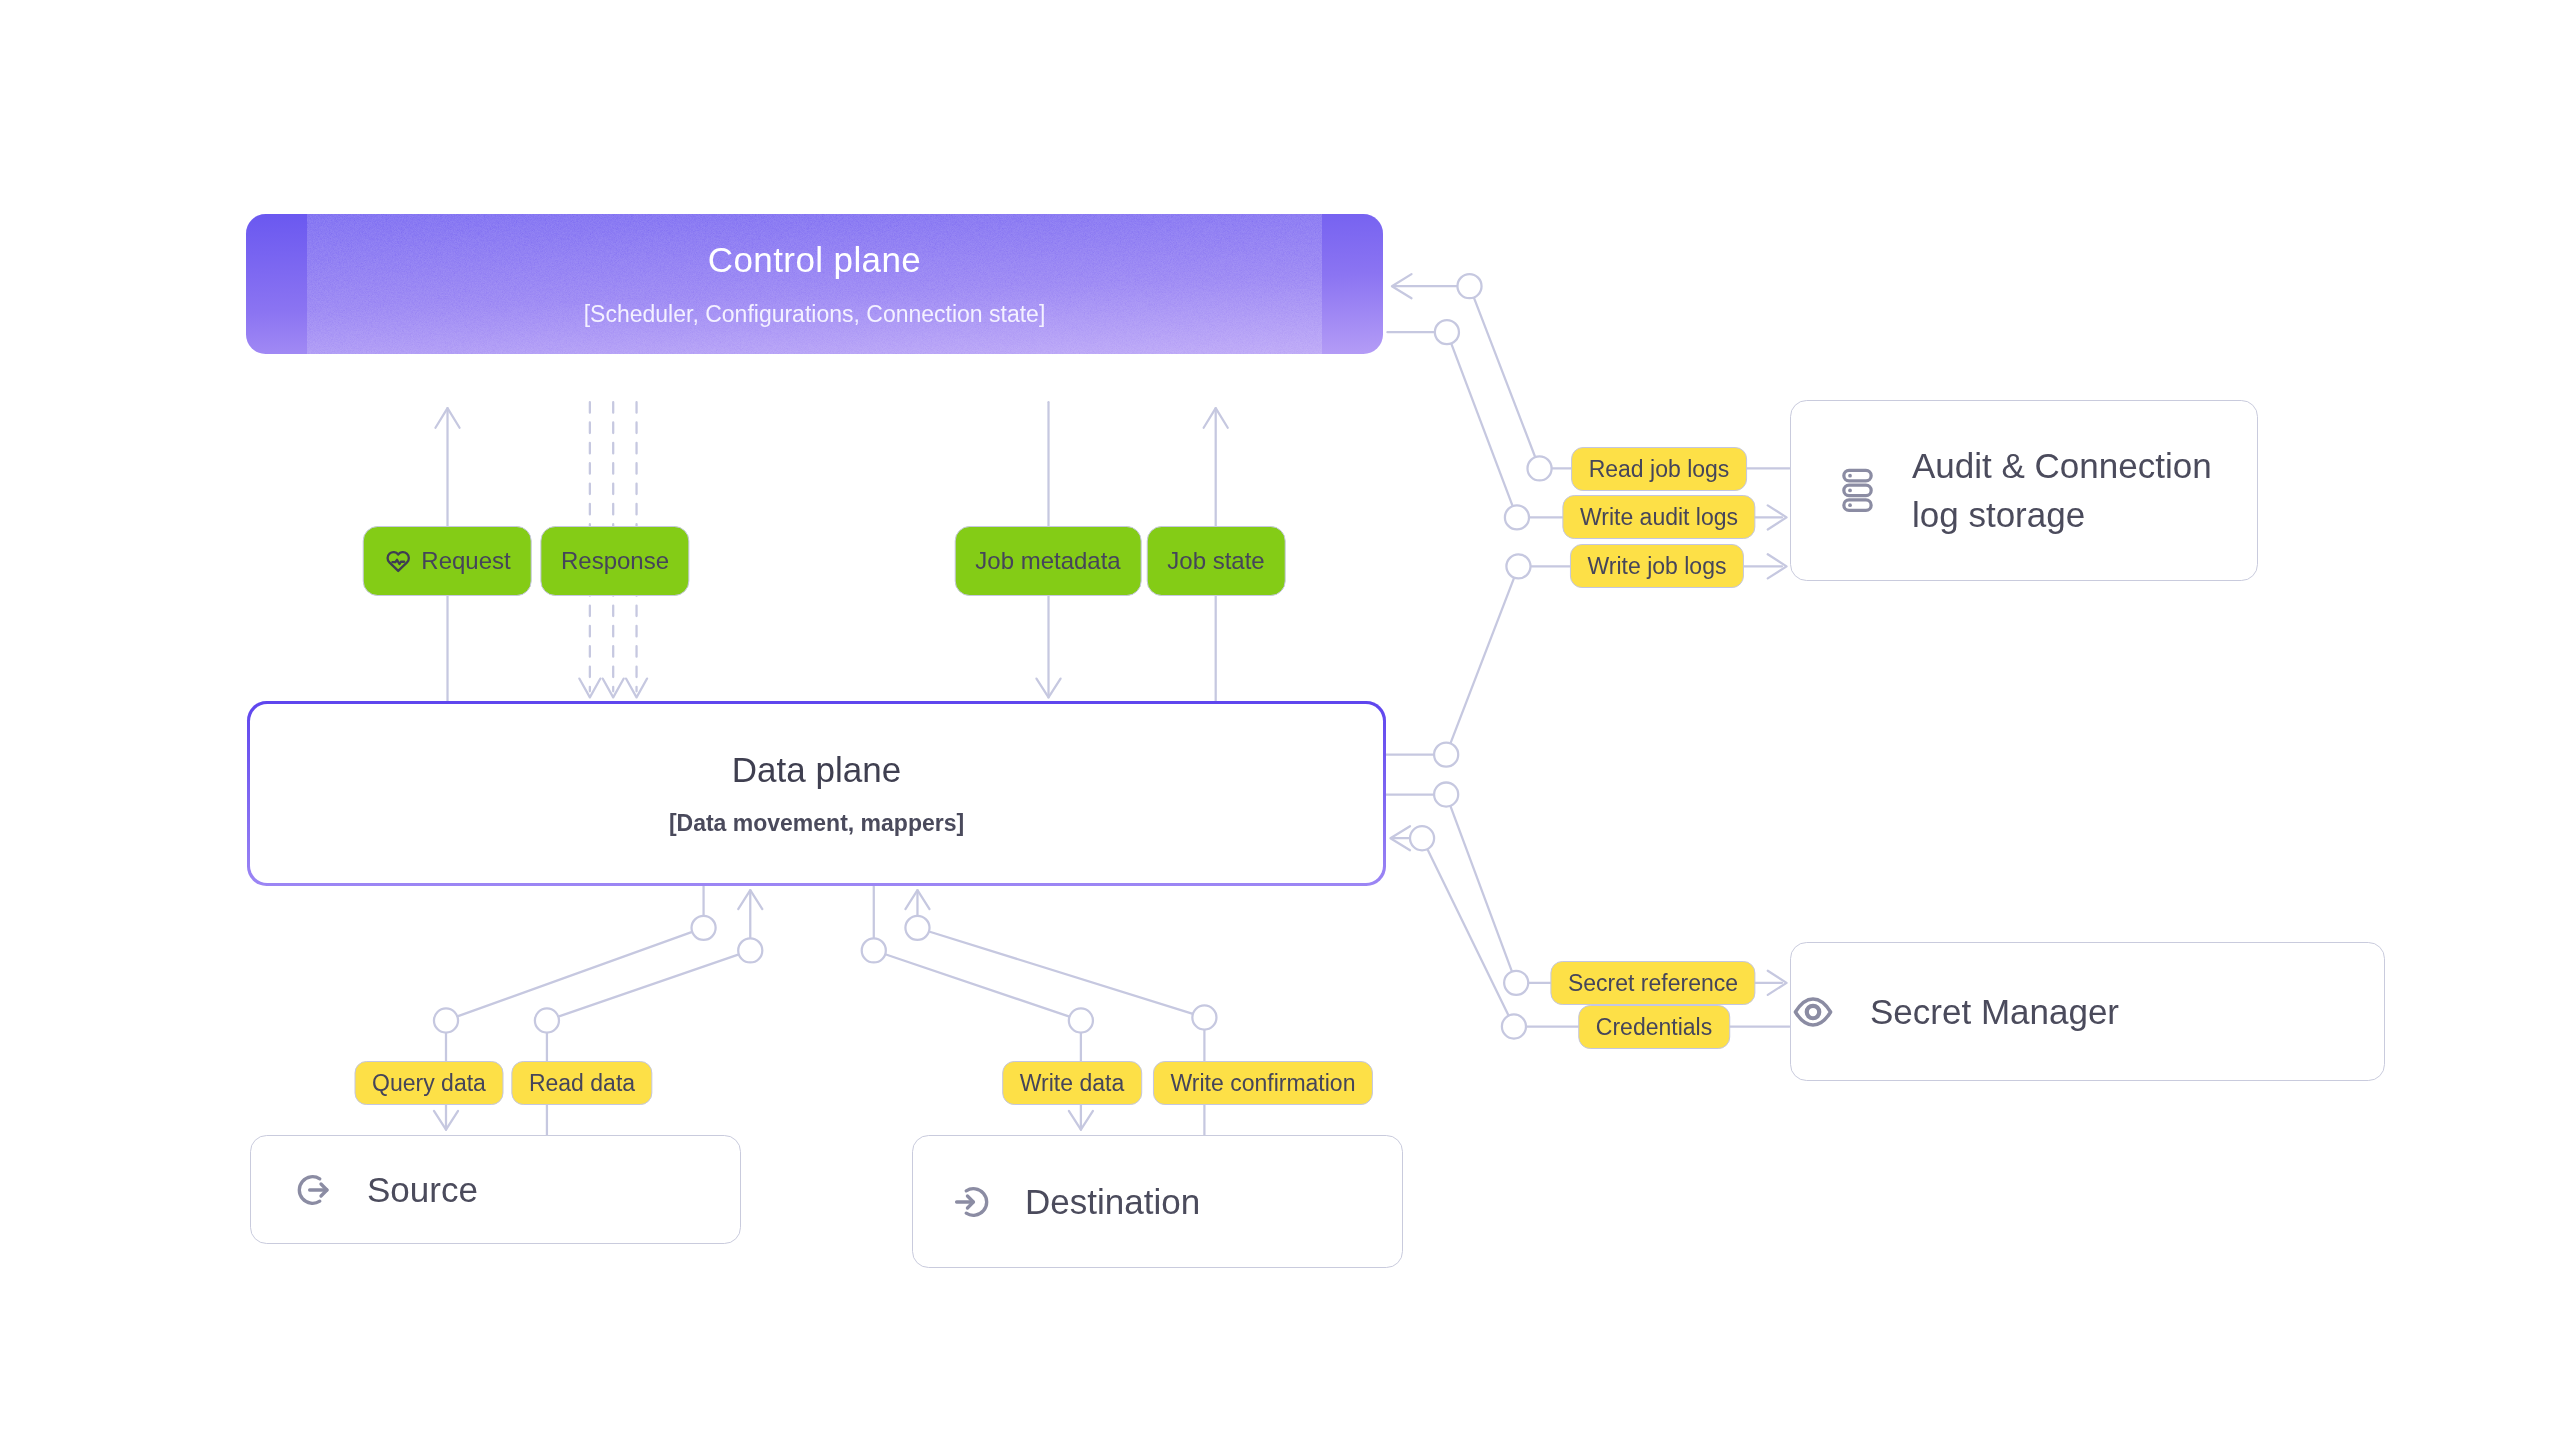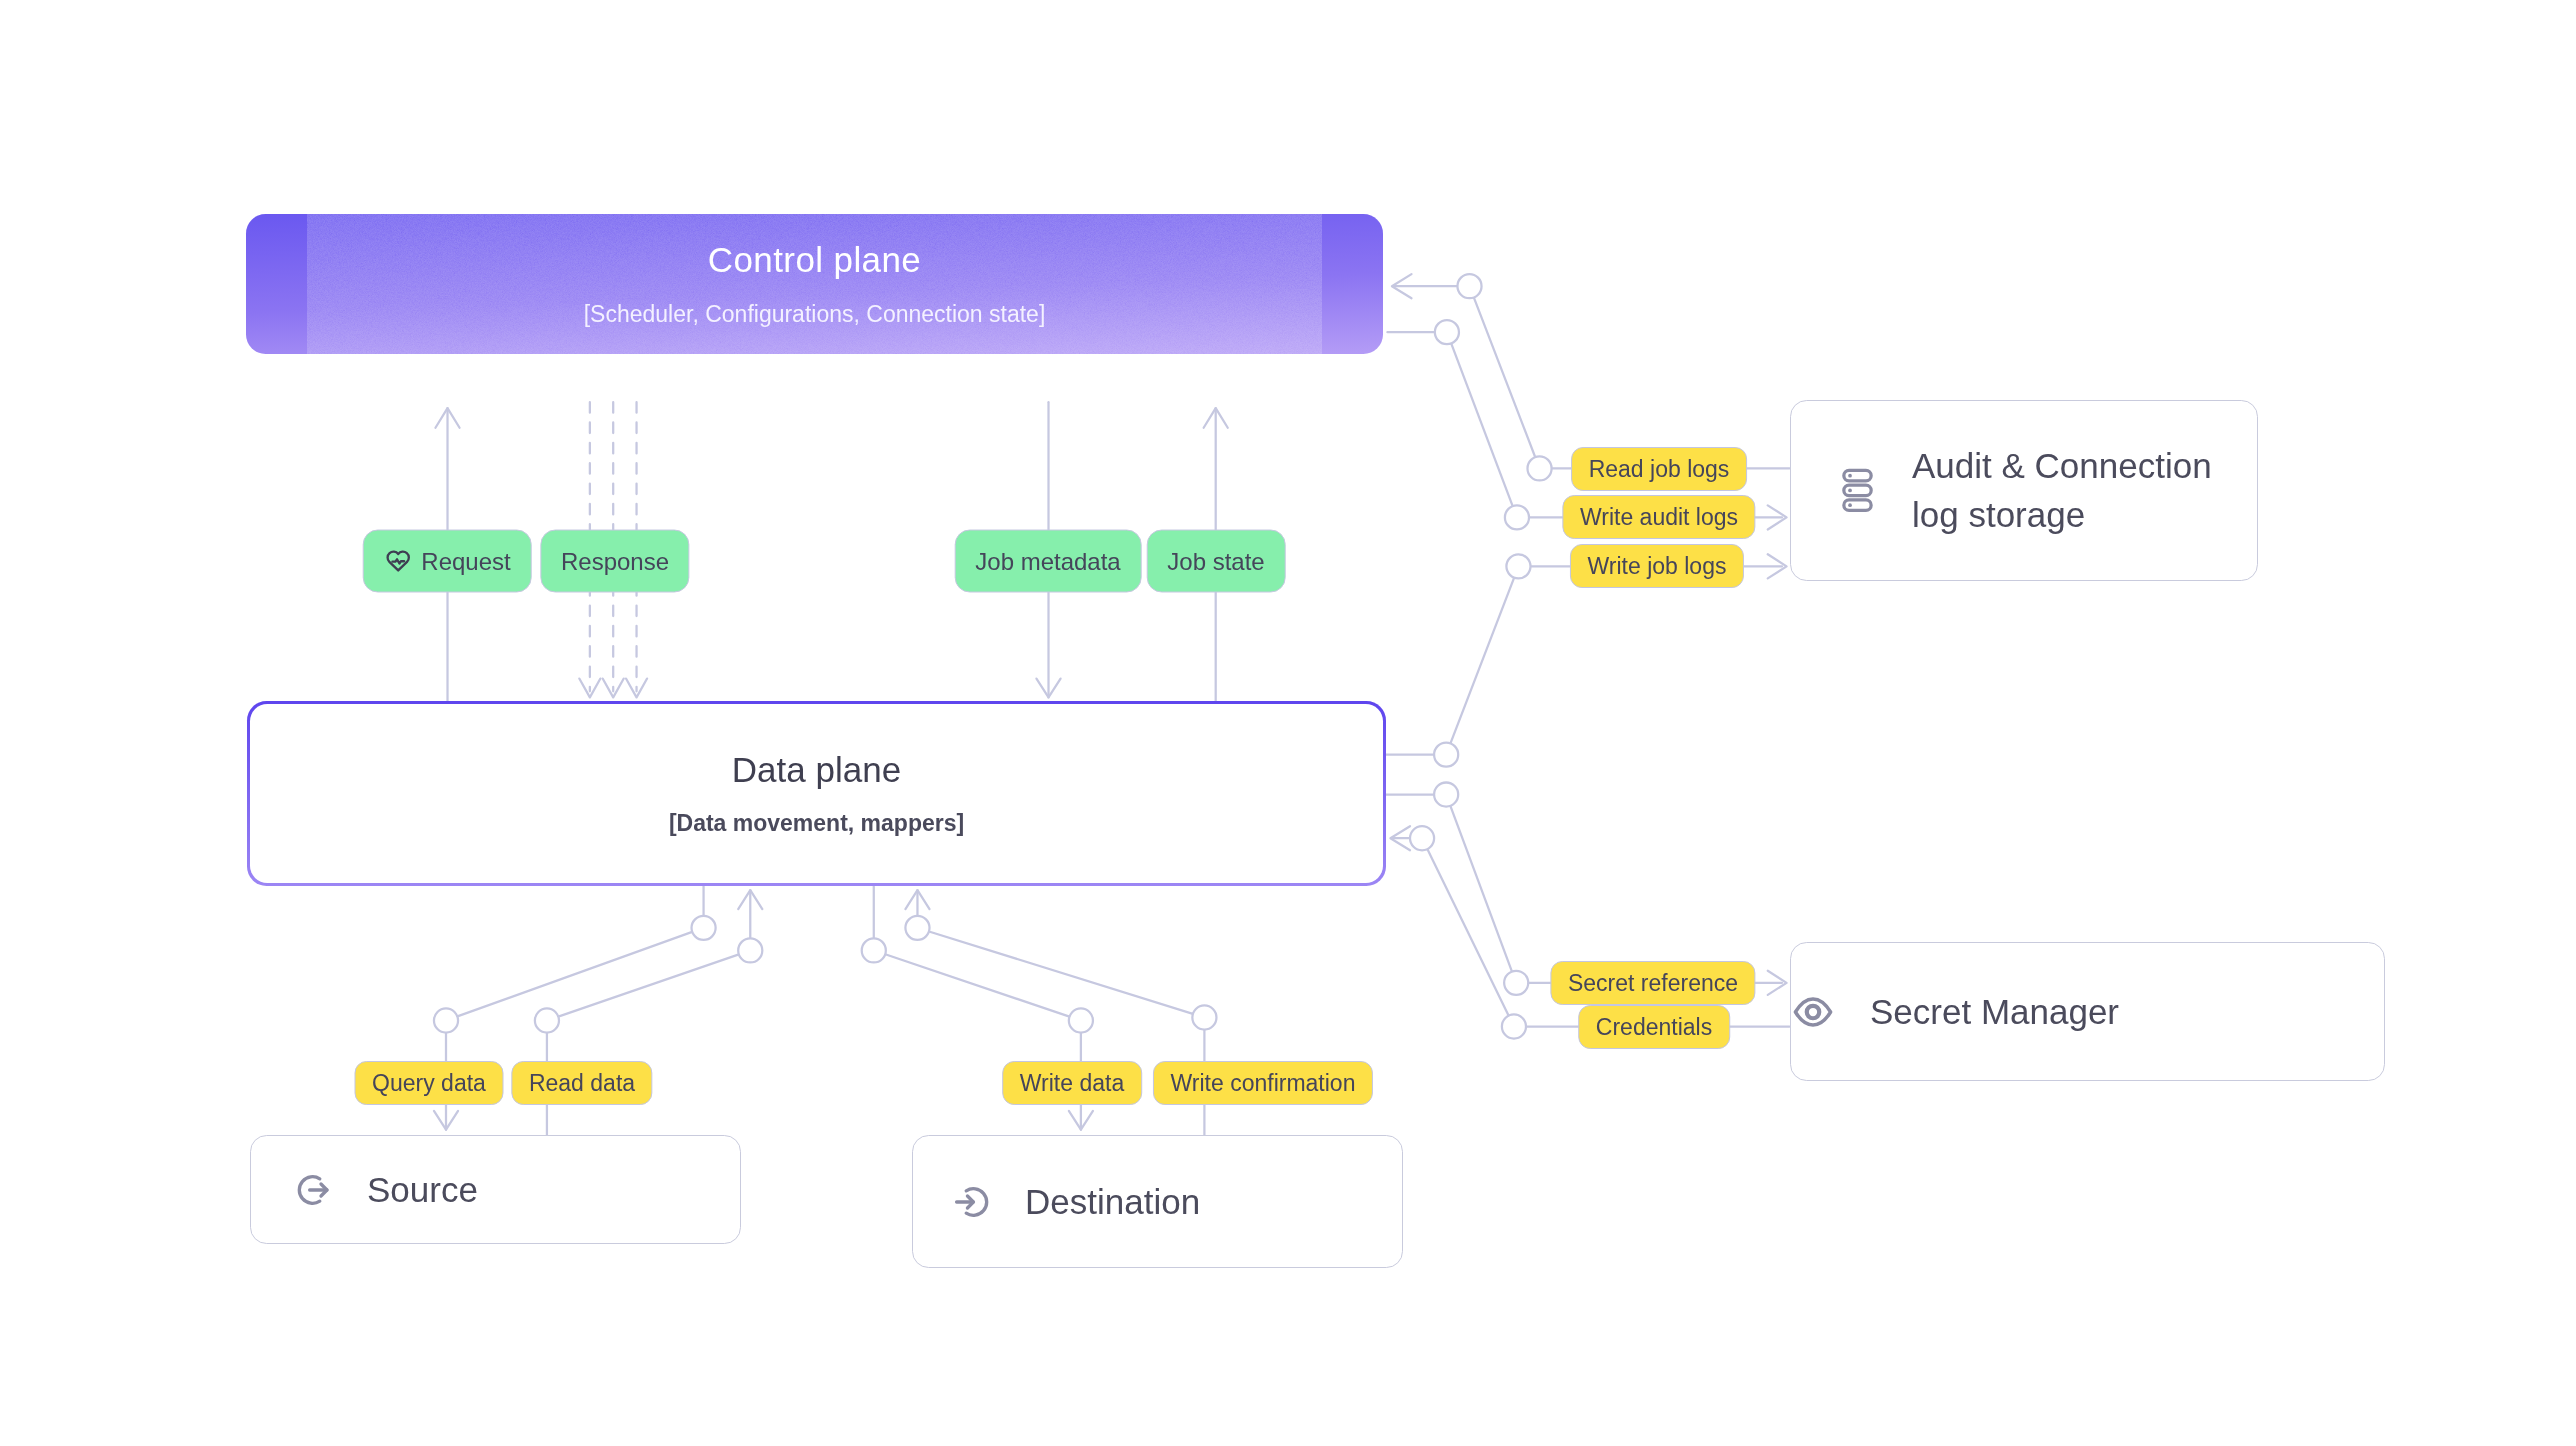--- a/index.html
+++ b/index.html
@@ -30,22 +30,22 @@
   .data-inner{background:#ffffff;border-radius:17.3px;width:100%;height:100%;
               box-sizing:border-box;display:flex;flex-direction:column;justify-content:center;
               align-items:center;gap:19.6px;}
   .data-inner .title{color:#3f3f50;font-size:35px;font-weight:400;}
   .data-inner .subtitle{color:#4a4a5c;font-size:23px;font-weight:700;}
 
   
   .lbl{position:absolute;transform:translate(-50%,-50%);display:flex;align-items:center;
        justify-content:center;gap:9px;box-sizing:border-box;white-space:nowrap;
        color:#45455a;}
-  .lbl.plain{background:#86efac;border:1.9px solid #c6c8e0;border-radius:15px;
-             height:63px;padding:0 19.6px;font-size:24px;}
+  .lbl.plain{background:#84cc16;border:1.9px solid #c6c8e0;border-radius:15px;
+             height:70px;padding:0 19.6px;font-size:24px;}
   .lbl.tint{background:#fde047;border:1.9px solid #c3c6e2;border-radius:12px;
             height:44px;padding:0 16.6px;font-size:23px;}
 
   .icon{flex:0 0 auto;display:block;}
   .two-line{white-space:pre-line;line-height:1.38;}
 </style>
 </head>
 <body>
 
 <div class="stage">

